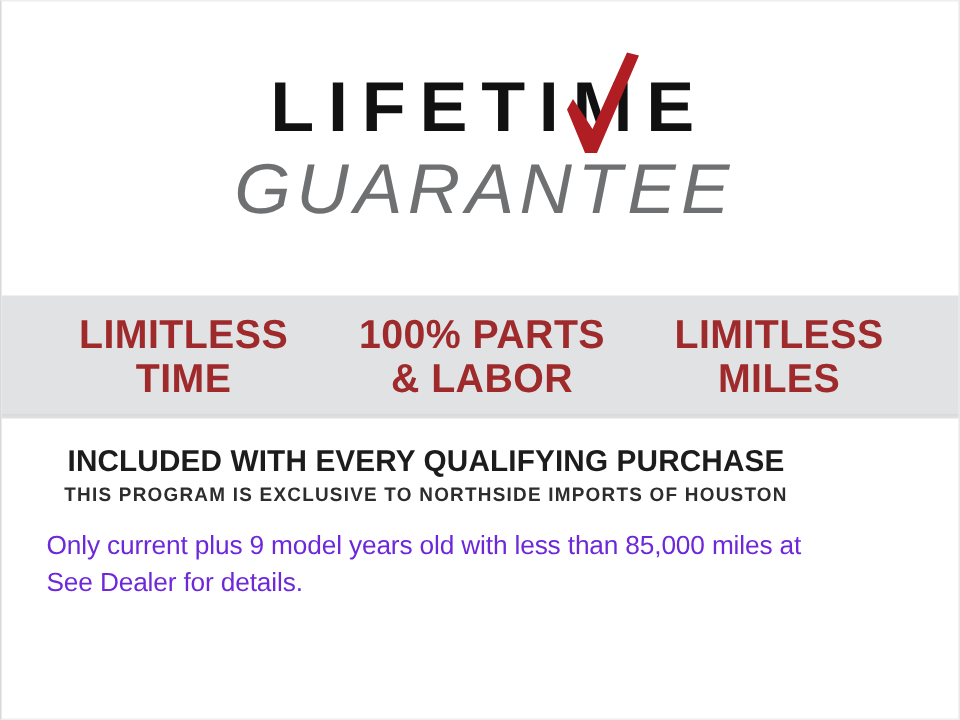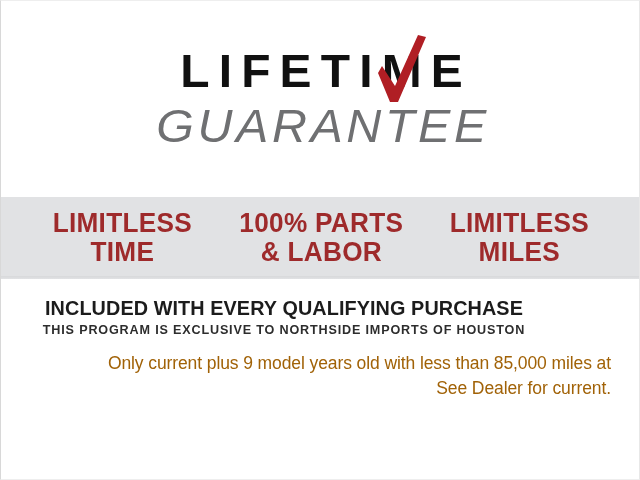--- a/index.html
+++ b/index.html
@@ -147,25 +147,25 @@
     line-height: 1.15;
     transform: scaleX(0.97);
   }
 
   
   .fineprint {
     position: absolute;
     left: 30px;
     top: 350px;
     width: 580px;
-    text-align: right;
+    text-align: left;
     font-family: "Liberation Sans", sans-serif;
     font-weight: normal;
     font-size: 17.5px;
-    color: #a16207;
+    color: #6d28d9;
     line-height: 1.42;
     letter-spacing: -0.1px;
   }
   .fineprint .fp-line { display: block; white-space: nowrap; }
 </style>
 </head>
 <body>
 
 <div id="poster">
 
@@ -201,16 +201,16 @@
 
   </div>
 
   <div class="headline-block">
     <div class="headline">INCLUDED WITH EVERY QUALIFYING PURCHASE</div>
     <div class="subheadline">THIS PROGRAM IS EXCLUSIVE TO NORTHSIDE IMPORTS OF HOUSTON</div>
   </div>
 
   <div class="fineprint">
     <span class="fp-line">Only current plus 9 model years old with less than 85,000 miles at</span>
-    <span class="fp-line">See Dealer for current.</span>
+    <span class="fp-line">See Dealer for details.</span>
   </div>
 
 </div>
 
 </body></html>

